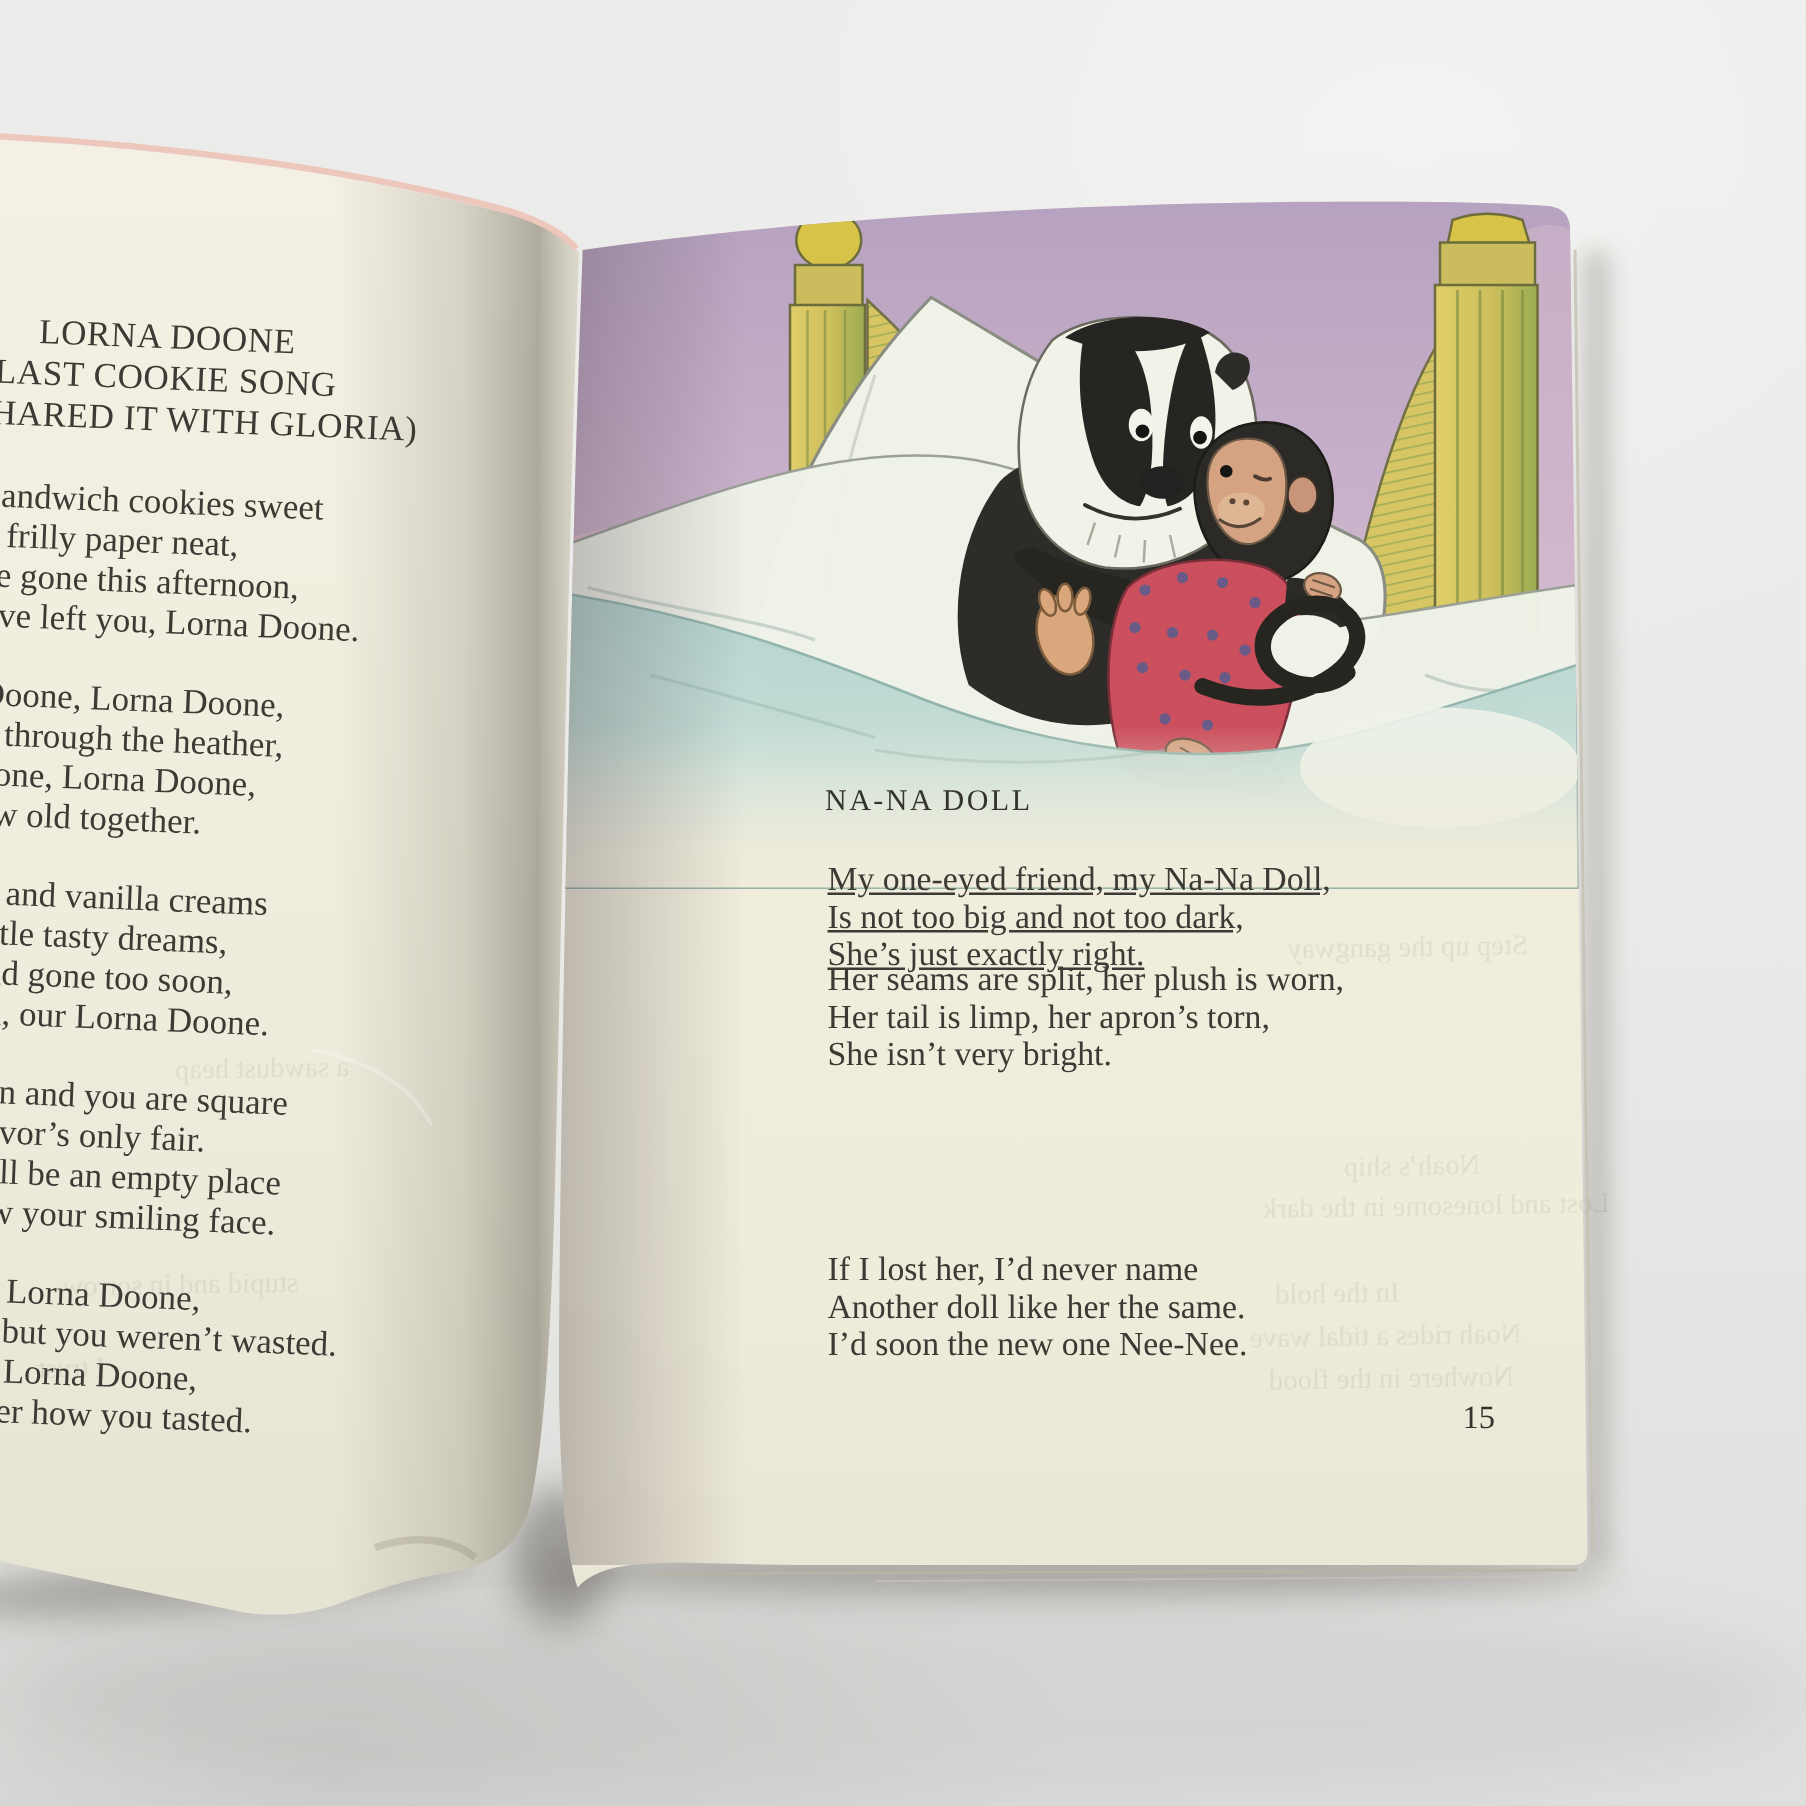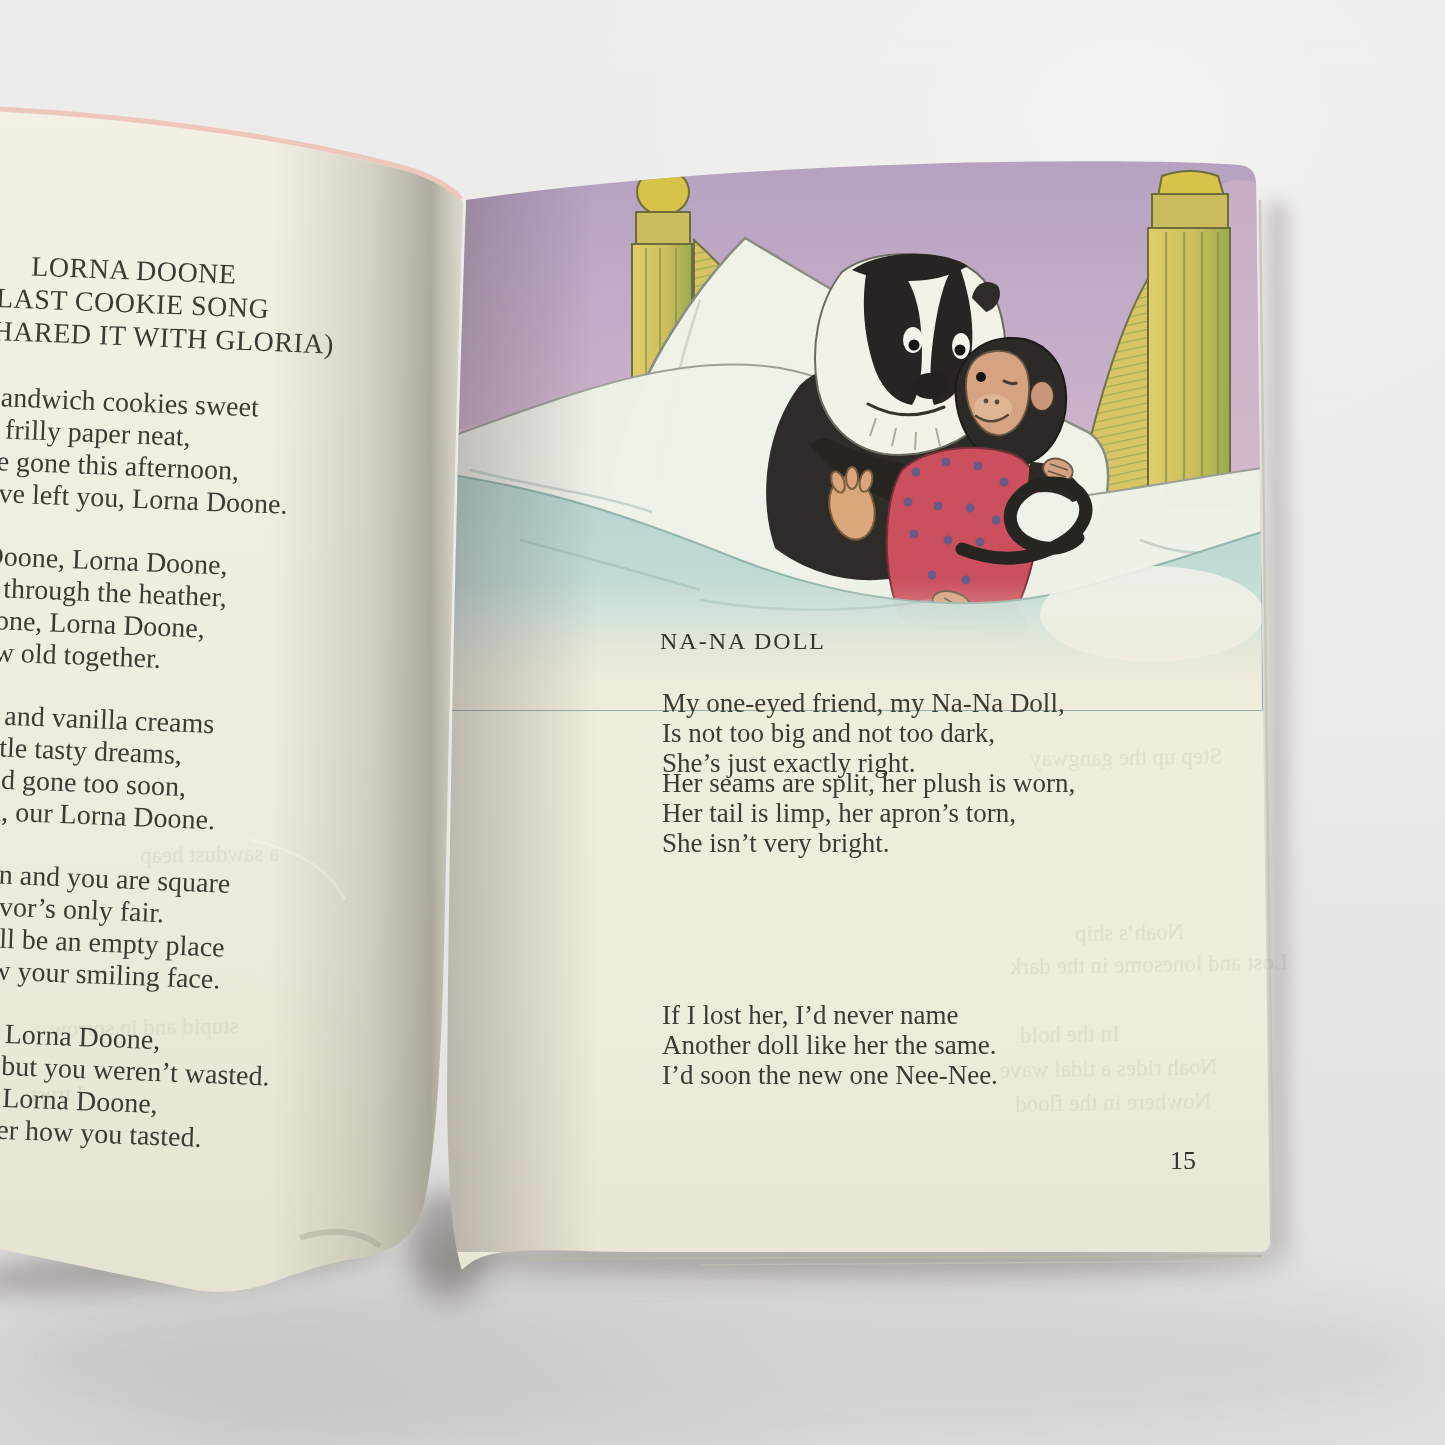--- a/index.html
+++ b/index.html
@@ -24,22 +24,22 @@
   .left-text{left:-4px;top:248px;width:492px;transform:rotate(2.3deg);transform-origin:0 0;}
   .lt-title{font-size:28px;line-height:33px;letter-spacing:.5px;}
   .lt-title .t0{padding-left:36px;}
   .lt-title .t1{padding-left:2px;}
   .lt-body{font-size:28px;line-height:32px;}
   .stanza-l{margin-top:31px;}
   .stanza-l.first{margin-top:34px;}
   .line{white-space:nowrap;}
   .right-title{left:660px;top:628px;width:380px;text-align:left;font-size:24px;letter-spacing:2px;color:#34332e;}
   .r-stanza{left:662px;width:600px;font-size:27px;line-height:30px;color:#3b3a34;}
-  .rs1{top:688px;} .rs2{top:768px;} .rs3{top:932px;} .rs4{top:1000px;}
-  .page-num{left:1170px;top:1146px;font-size:26px;color:#34332e;}
+  .rs1{top:688px;text-decoration:underline;} .rs2{top:768px;} .rs3{top:932px;} .rs4{top:1000px;}
+  .page-num{left:1170px;top:1119px;font-size:26px;color:#34332e;}
   .ghost{position:absolute;white-space:nowrap;font-size:23px;color:#454540;
     opacity:.09;filter:blur(.6px);transform:scaleX(-1) rotate(1deg);}
 </style>
 </head>
 <body>
 
 <div class="scene">
   <div class="bg-vignette"></div>
   <div class="shadow sh-wash"></div>
   <div class="shadow sh-left"></div>

